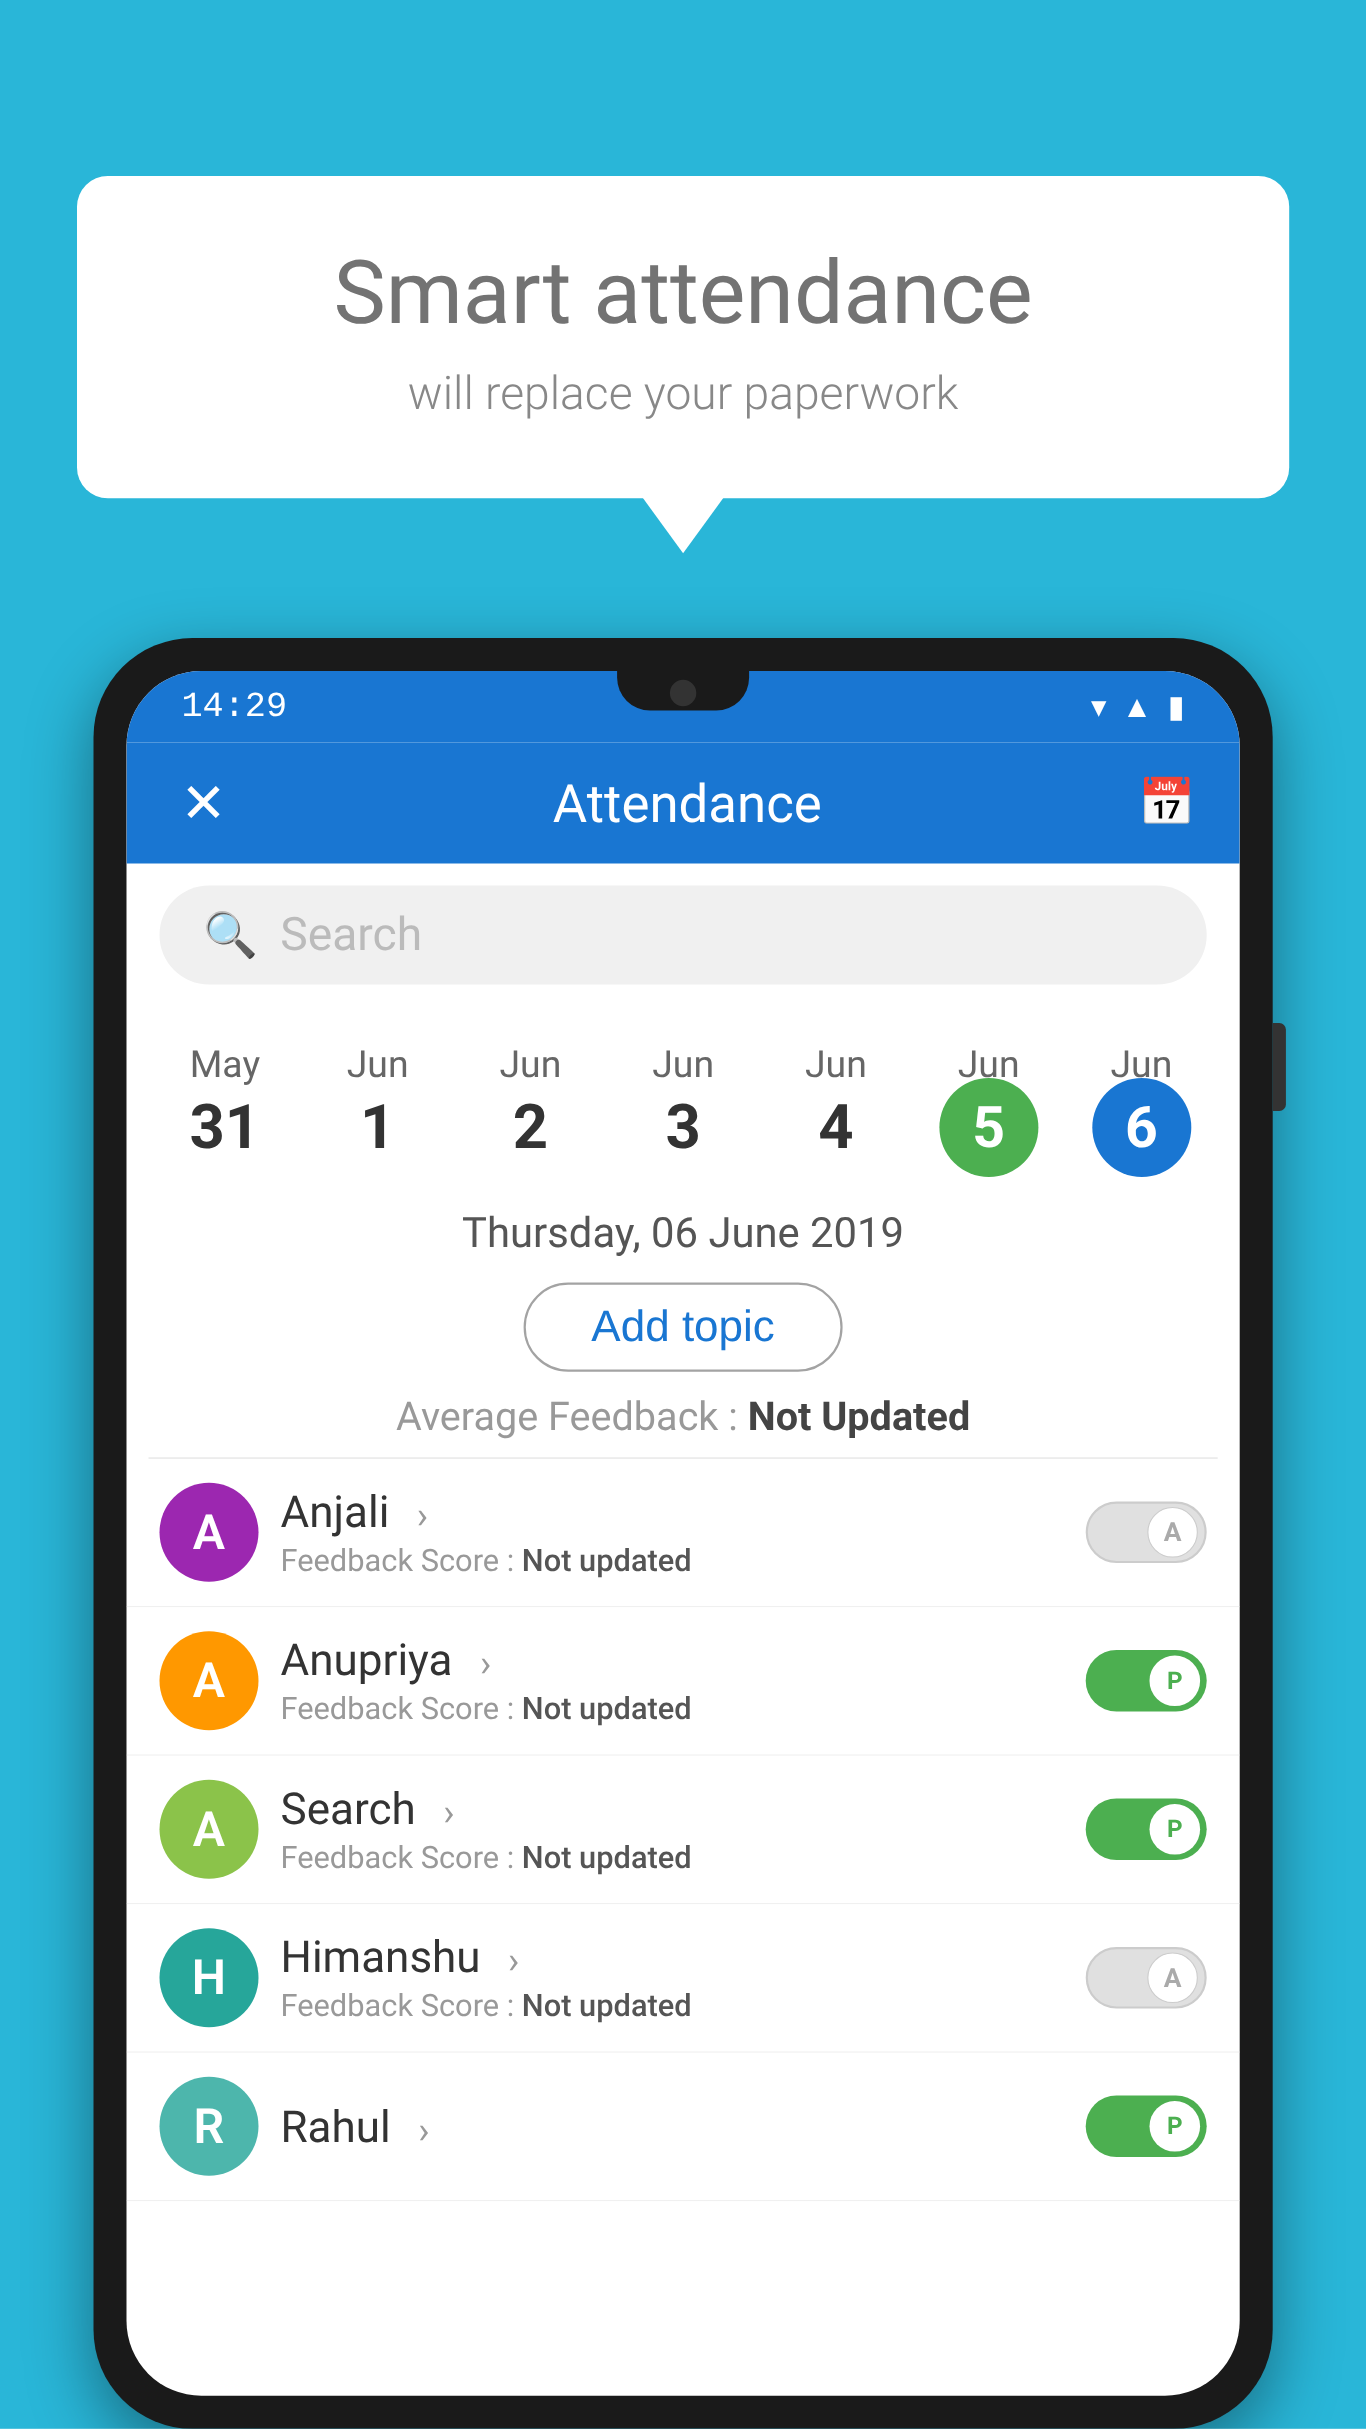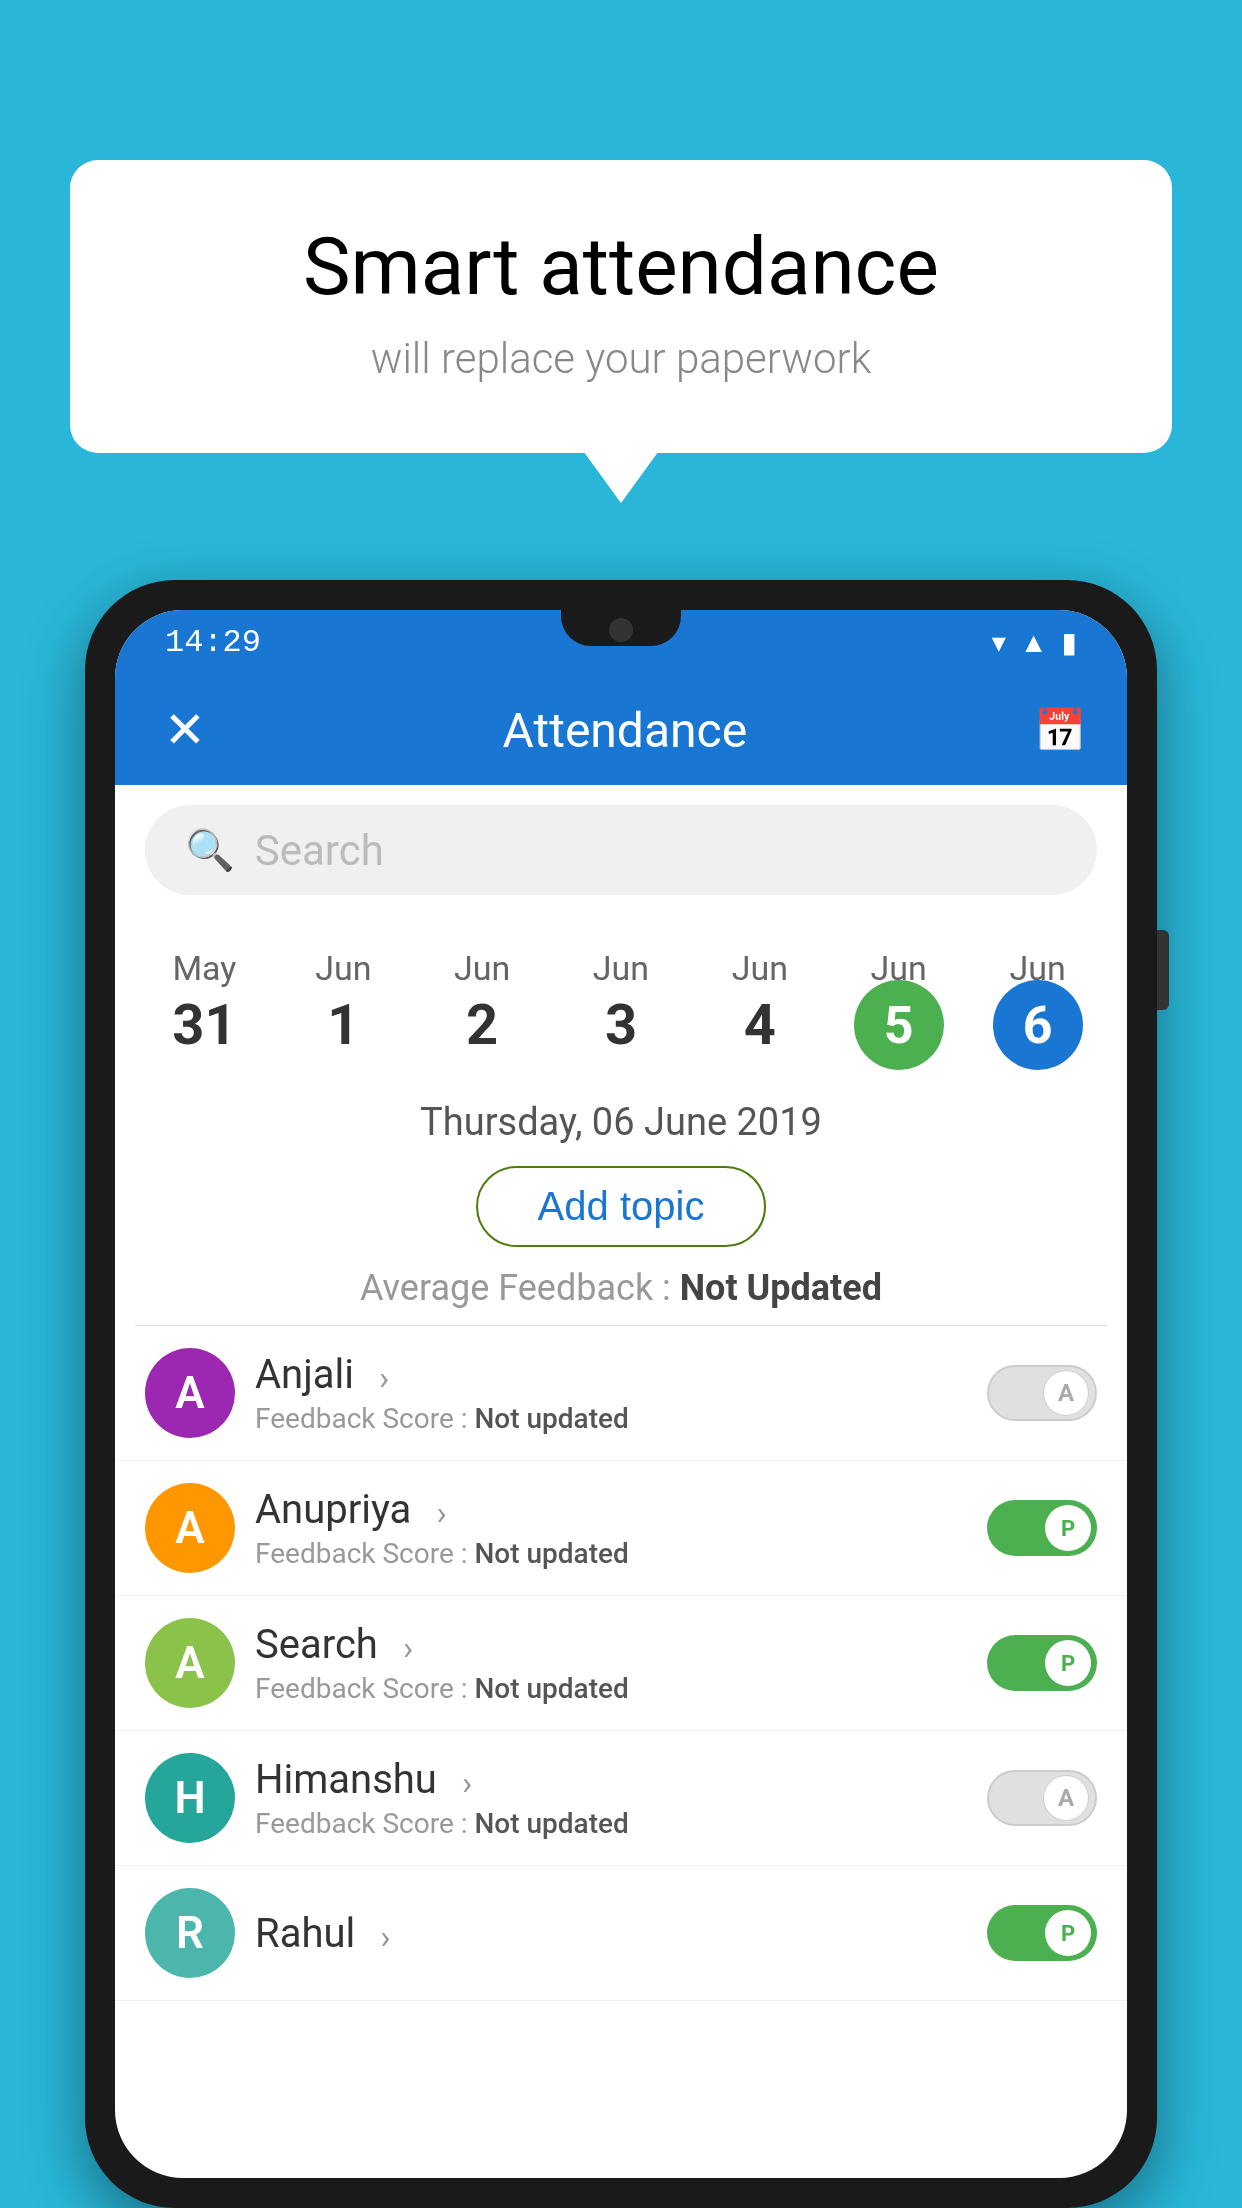--- a/index.html
+++ b/index.html
@@ -37,21 +37,21 @@
       transform: translateX(-50%);
       width: 0;
       height: 0;
       border-left: 40px solid transparent;
       border-right: 40px solid transparent;
       border-top: 55px solid white;
     }
 
     .bubble-title {
       font-size: 80px;
-      color: #000000;
+      color: #737373;
       font-weight: 400;
       margin-bottom: 20px;
     }
 
     .bubble-subtitle {
       font-size: 42px;
       color: #888;
       font-weight: 300;
     }
 
@@ -257,21 +257,21 @@
 
     
     .add-topic-container {
       display: flex;
       justify-content: center;
       padding: 12px 0;
       flex-shrink: 0;
     }
 
     .add-topic-btn {
-      border: 2px solid #4d7c0f;
+      border: 2px solid #a3a3a3;
       border-radius: 50px;
       padding: 16px 60px;
       background: transparent;
       cursor: pointer;
     }
 
     .add-topic-text {
       font-size: 40px;
       color: #1976d2;
     }

